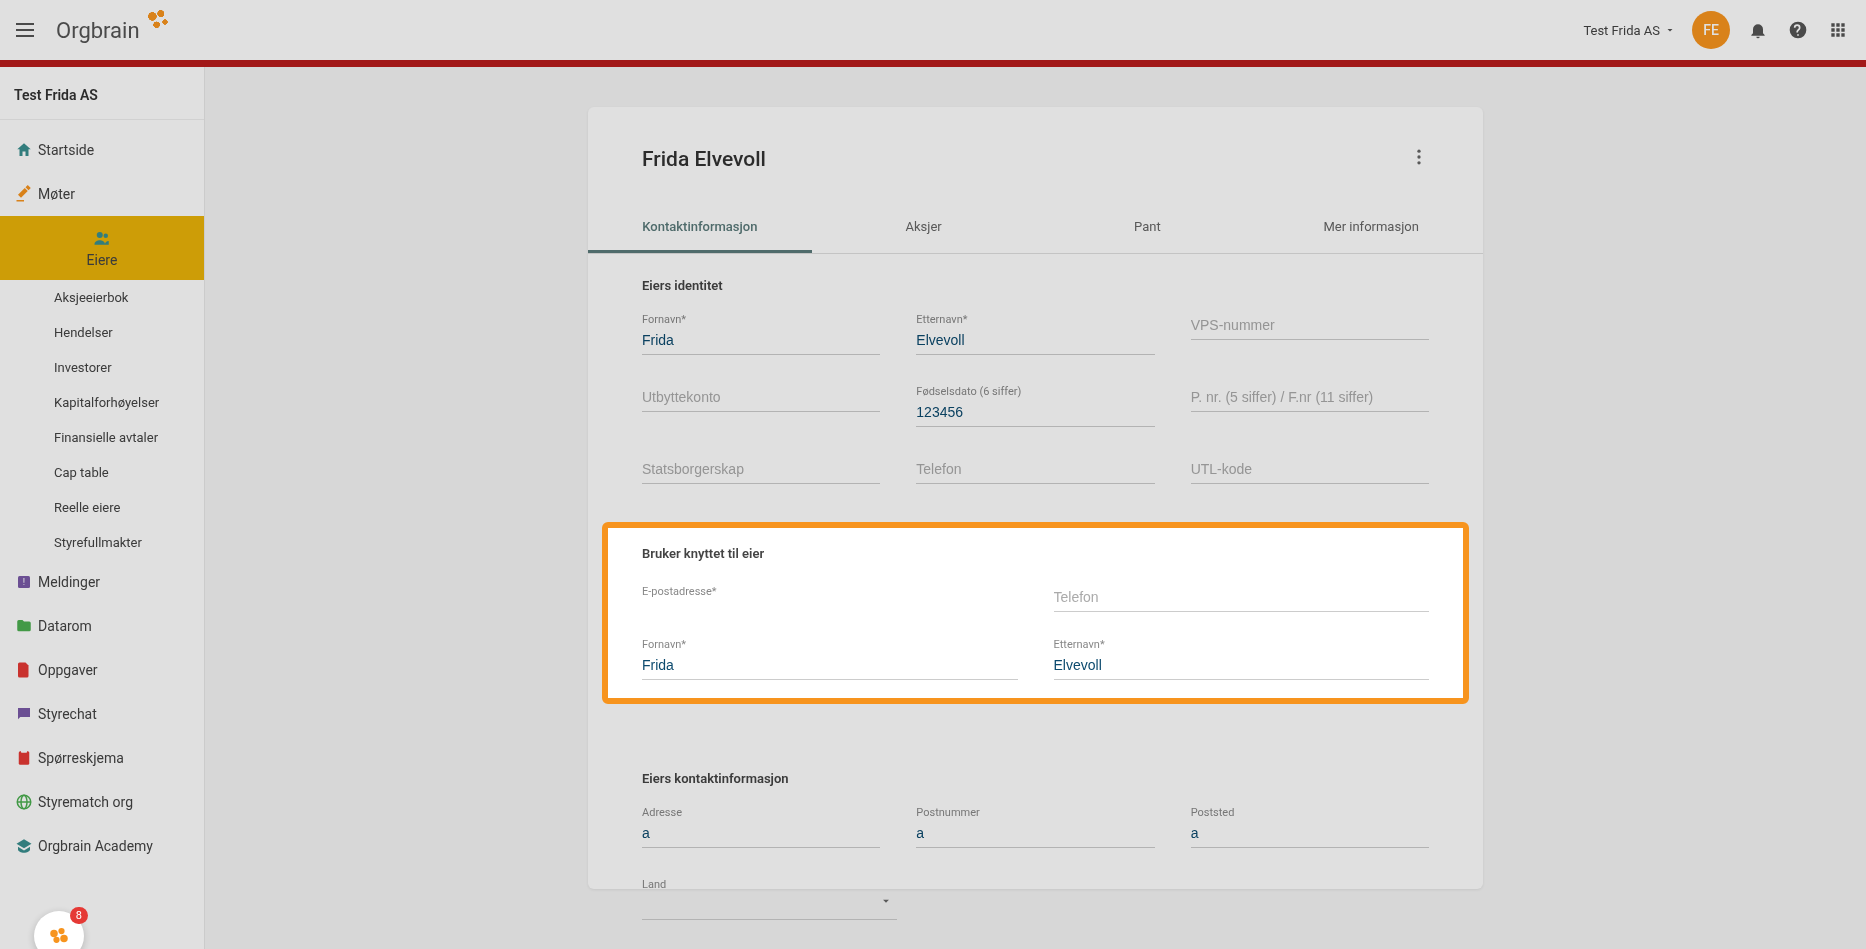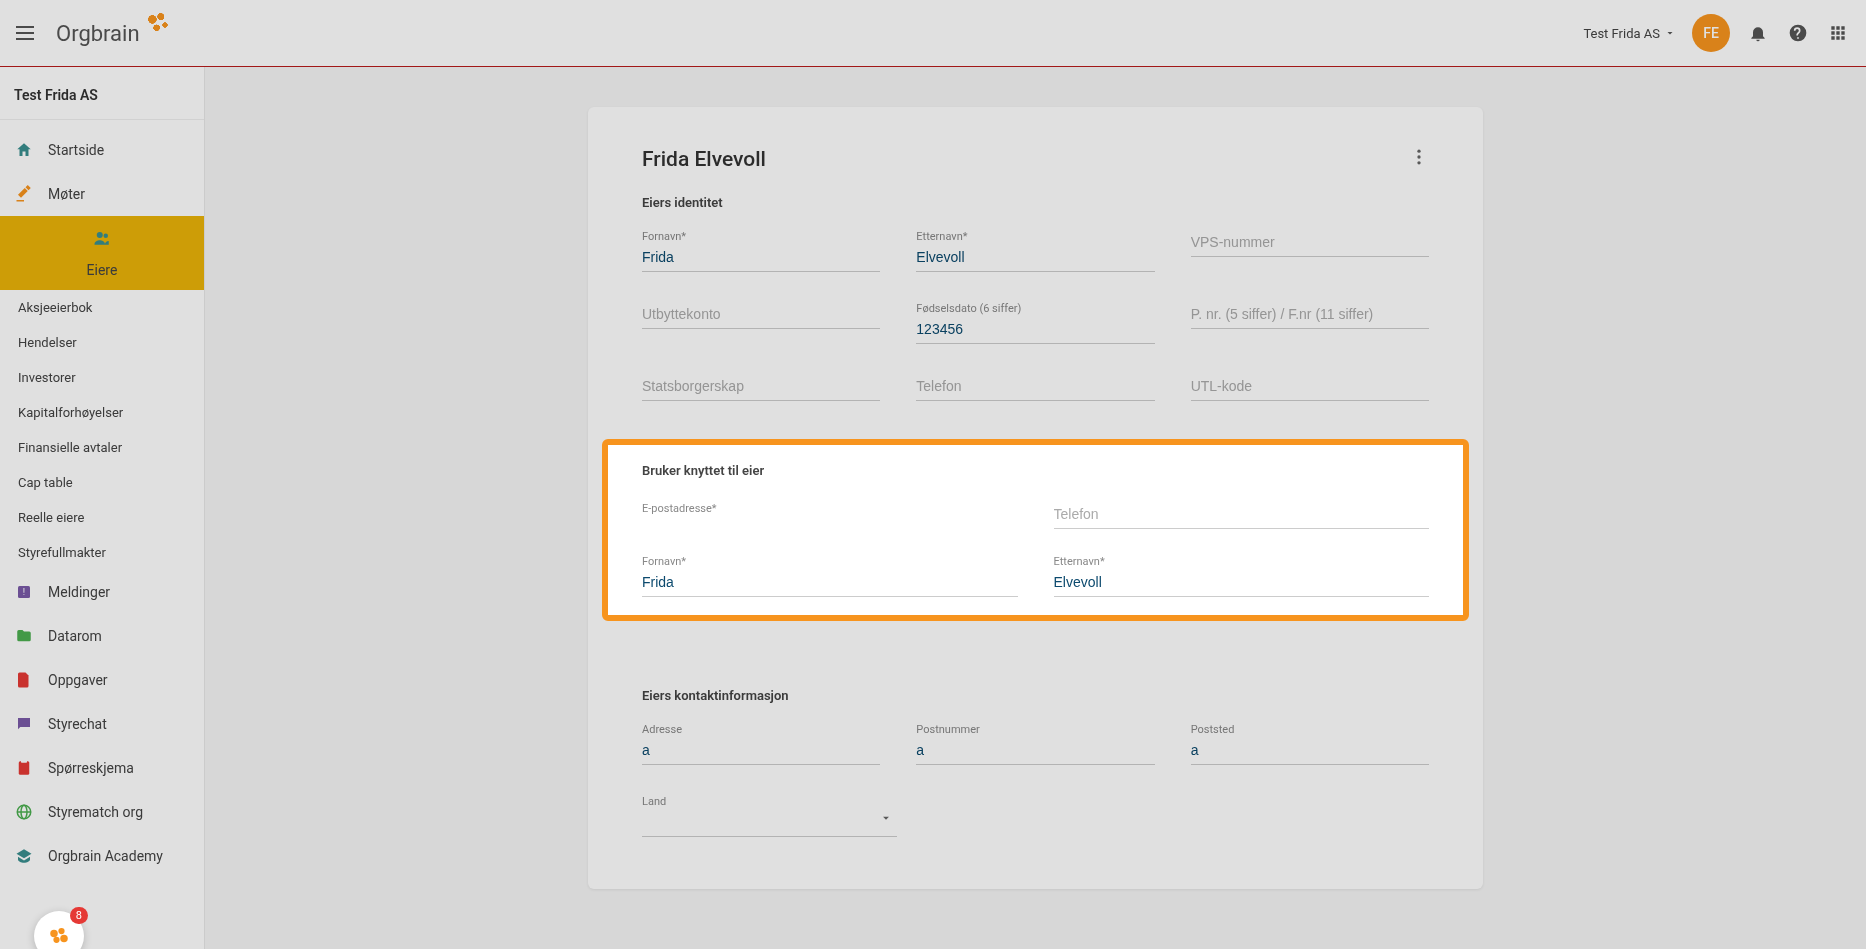--- a/index.html
+++ b/index.html
@@ -11,39 +11,39 @@
   height: 949px;
   overflow: hidden;
   position: relative;
 }
 .app-header {
   height: 67px;
   background: #fff;
   display: flex;
   align-items: center;
   padding: 0 16px;
-  border-bottom: 1px solid #b91c1c;
+  border-bottom: 7px solid #b91c1c;
 }
 .hamburger { width: 24px; height: 24px; margin-right: 16px; cursor: pointer; display:flex; flex-direction:column; justify-content:center; gap:4px;}
 .hamburger span { display:block; height:2px; background:#555; width:18px; }
 .logo { display:flex; align-items:center; font-size:22px; color:#555; font-weight:400; }
 .logo .dots { width:28px; height:28px; margin-left:4px; background: radial-gradient(circle at 30% 30%, #f7941e 15%, transparent 16%), radial-gradient(circle at 60% 20%, #f7941e 12%, transparent 13%), radial-gradient(circle at 75% 50%, #f7941e 10%, transparent 11%), radial-gradient(circle at 45% 60%, #f7941e 14%, transparent 15%); position:relative; top:-8px;}
 .header-right { margin-left:auto; display:flex; align-items:center; gap:16px; }
 .entity-dropdown { font-size:13px; color:#444; display:flex; align-items:center; gap:4px; cursor:pointer; }
 .avatar { width:38px; height:38px; border-radius:50%; background:#f7941e; color:#fff; display:flex; align-items:center; justify-content:center; font-size:14px; font-weight:500; }
 .icon-btn { width:24px; height:24px; display:flex; align-items:center; justify-content:center; cursor:pointer; color:#555; }
 .icon-btn svg { width:20px; height:20px; fill:currentColor; }
 .layout { display:flex; height: calc(100% - 67px); }
 .sidebar { width:205px; background:#fff; border-right:1px solid #e8e8e8; padding-top:20px; overflow-y:auto; }
 .sidebar-title { font-size:14px; font-weight:600; padding:0 14px 16px; color:#333; border-bottom:1px solid #eee; margin-bottom:8px;}
-.nav-item { display:flex; align-items:center; gap:14px; padding:12px 14px; font-size:14px; color:#444; cursor:pointer; }
+.nav-item { display:flex; align-items:center; gap:4px; padding:12px 14px; font-size:14px; color:#444; cursor:pointer; }
 .nav-item.active { background:#eab308;flex-direction:column; }
 .nav-item .nav-icon { width:20px; height:20px; display:flex; align-items:center; justify-content:center; }
 .nav-item .nav-icon svg { width:18px; height:18px; }
-.sub-items { padding-left:18px; }
+.sub-items { padding-left:54px; }
 .sub-item { padding:10px 0; font-size:13px; color:#444; cursor:pointer; }
 .badge-chat { position:fixed; left:34px; bottom:38px; width:50px; height:50px; border-radius:50%; background:#fff; box-shadow:0 2px 8px rgba(0,0,0,.2); display:flex; align-items:center; justify-content:center; }
 .badge-chat .count { position:absolute; top:-4px; right:-4px; background:#e53935; color:#fff; border-radius:10px; padding:2px 6px; font-size:11px; }
 .main { flex:1; overflow-y:auto; padding:40px 0 60px; display:flex; justify-content:center; }
 .card { width:895px; background:#fff; border-radius:6px; box-shadow:0 1px 3px rgba(0,0,0,.08); }
 .card-header { padding:40px 54px 0; display:flex; align-items:center; justify-content:space-between; }
 .card-title { font-size:21px; font-weight:500; color:#333; }
 .more-btn { cursor:pointer; color:#666; }
 .tabs { display:flex; border-bottom:1px solid #e0e0e0; margin-top:32px; }
 .tab { flex:1; text-align:center; padding:16px 0; font-size:13px; color:#666; cursor:pointer; }
@@ -212,20 +212,26 @@
       <div class="card-header">
         <div class="card-title">Frida Elvevoll</div>
         <div class="more-btn">
           <svg width="20" height="20" viewBox="0 0 24 24">
               <circle cx="12" cy="5" r="2" fill="#666"></circle>
               <circle cx="12" cy="12" r="2" fill="#666"></circle>
               <circle cx="12" cy="19" r="2" fill="#666"></circle>
             </svg>
         </div>
       </div>
+      <div class="tabs" id="tabs-container">
+          <div class="tab active">Kontaktinformasjon</div>
+          <div class="tab">Aksjer</div>
+          <div class="tab">Pant</div>
+          <div class="tab">Mer informasjon</div>
+        </div>
 
       <div class="section">
         <div class="section-title">Eiers identitet</div>
         <div class="form-row">
           <div class="form-field">
             <span class="label">Fornavn*</span>
             <input class="input" value="Frida" style="">
           </div>
           <div class="form-field">
             <span class="label">Etternavn*</span>

